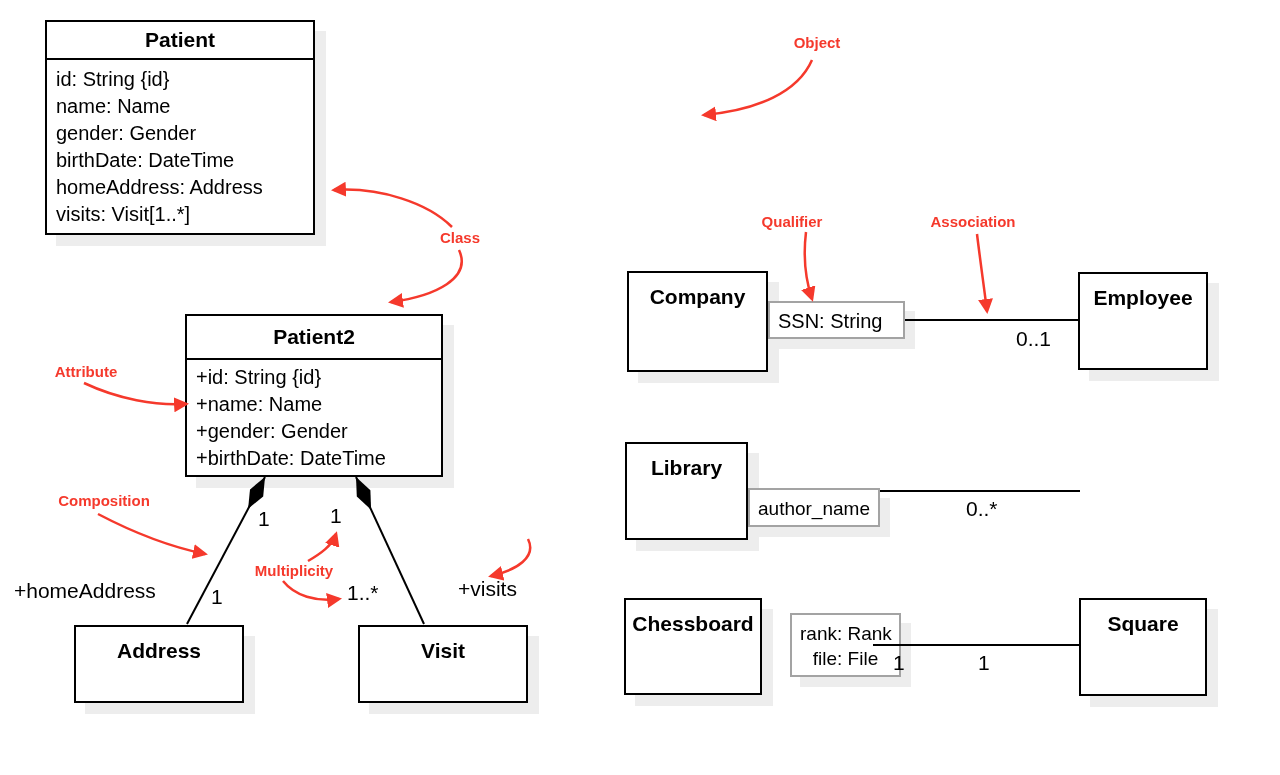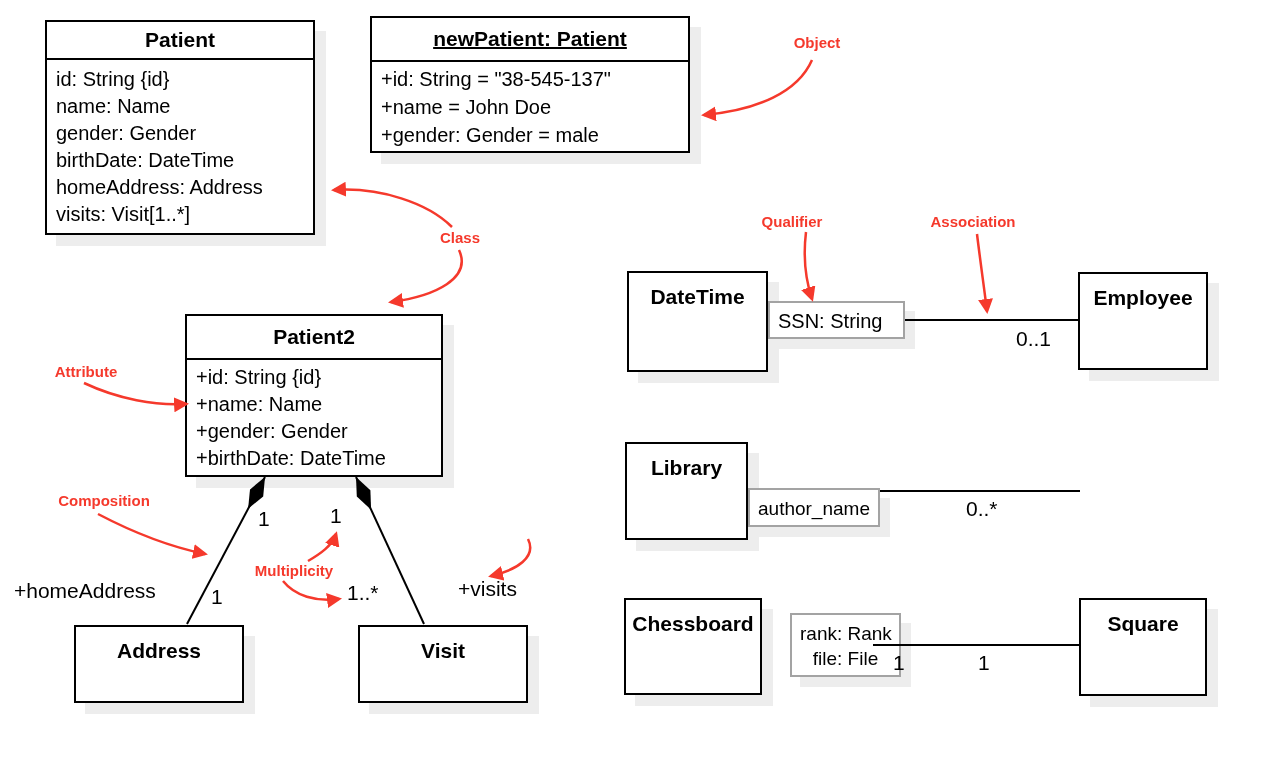--- a/index.html
+++ b/index.html
@@ -48,30 +48,20 @@
     <div class="uml-attrs">
       <div>id: String {id}</div>
       <div>name: Name</div>
       <div>gender: Gender</div>
       <div>birthDate: DateTime</div>
       <div>homeAddress: Address</div>
       <div>visits: Visit[1..*]</div>
     </div>
   </div>
 
-  <div class="uml-box" style="left:370px;top:16px;width:320px;height:137px;">
-    <div class="uml-title" style="height:42px;">
-      <span class="und">newPatient: Patient</span>
-    </div>
-    <div class="uml-attrs" style="line-height:28px;padding-top:3px;">
-      <div>+id: String = "38-545-137"</div>
-      <div>+name = John Doe</div>
-      <div>+gender: Gender = male</div>
-    </div>
-  </div>
 
   <div class="uml-box" style="left:185px;top:314px;width:258px;height:163px;">
     <div class="uml-title" style="height:42px;">
       <span>Patient2</span>
     </div>
     <div class="uml-attrs" style="padding-top:4px;">
       <div>+id: String {id}</div>
       <div>+name: Name</div>
       <div></div>
       <div>+gender: Gender</div>
@@ -79,21 +69,21 @@
     </div>
   </div>
 
   <div class="uml-box" style="left:74px;top:625px;width:170px;height:78px;">
     <div class="uml-title-simple">Address</div>
   </div>
   <div class="uml-box" style="left:358px;top:625px;width:170px;height:78px;">
     <div class="uml-title-simple">Visit</div>
   </div>
   <div class="uml-box" style="left:627px;top:271px;width:141px;height:101px;">
-    <div class="uml-title-simple">DateTime</div>
+    <div class="uml-title-simple">Company</div>
   </div>
   <div class="uml-box" style="left:1078px;top:272px;width:130px;height:98px;">
     <div class="uml-title-simple">Employee</div>
   </div>
   <div class="uml-box" style="left:625px;top:442px;width:123px;height:98px;">
     <div class="uml-title-simple">Library</div>
   </div>
   <div class="uml-box" style="left:624px;top:598px;width:138px;height:97px;">
     <div class="uml-title-simple">Chessboard</div>
   </div>

